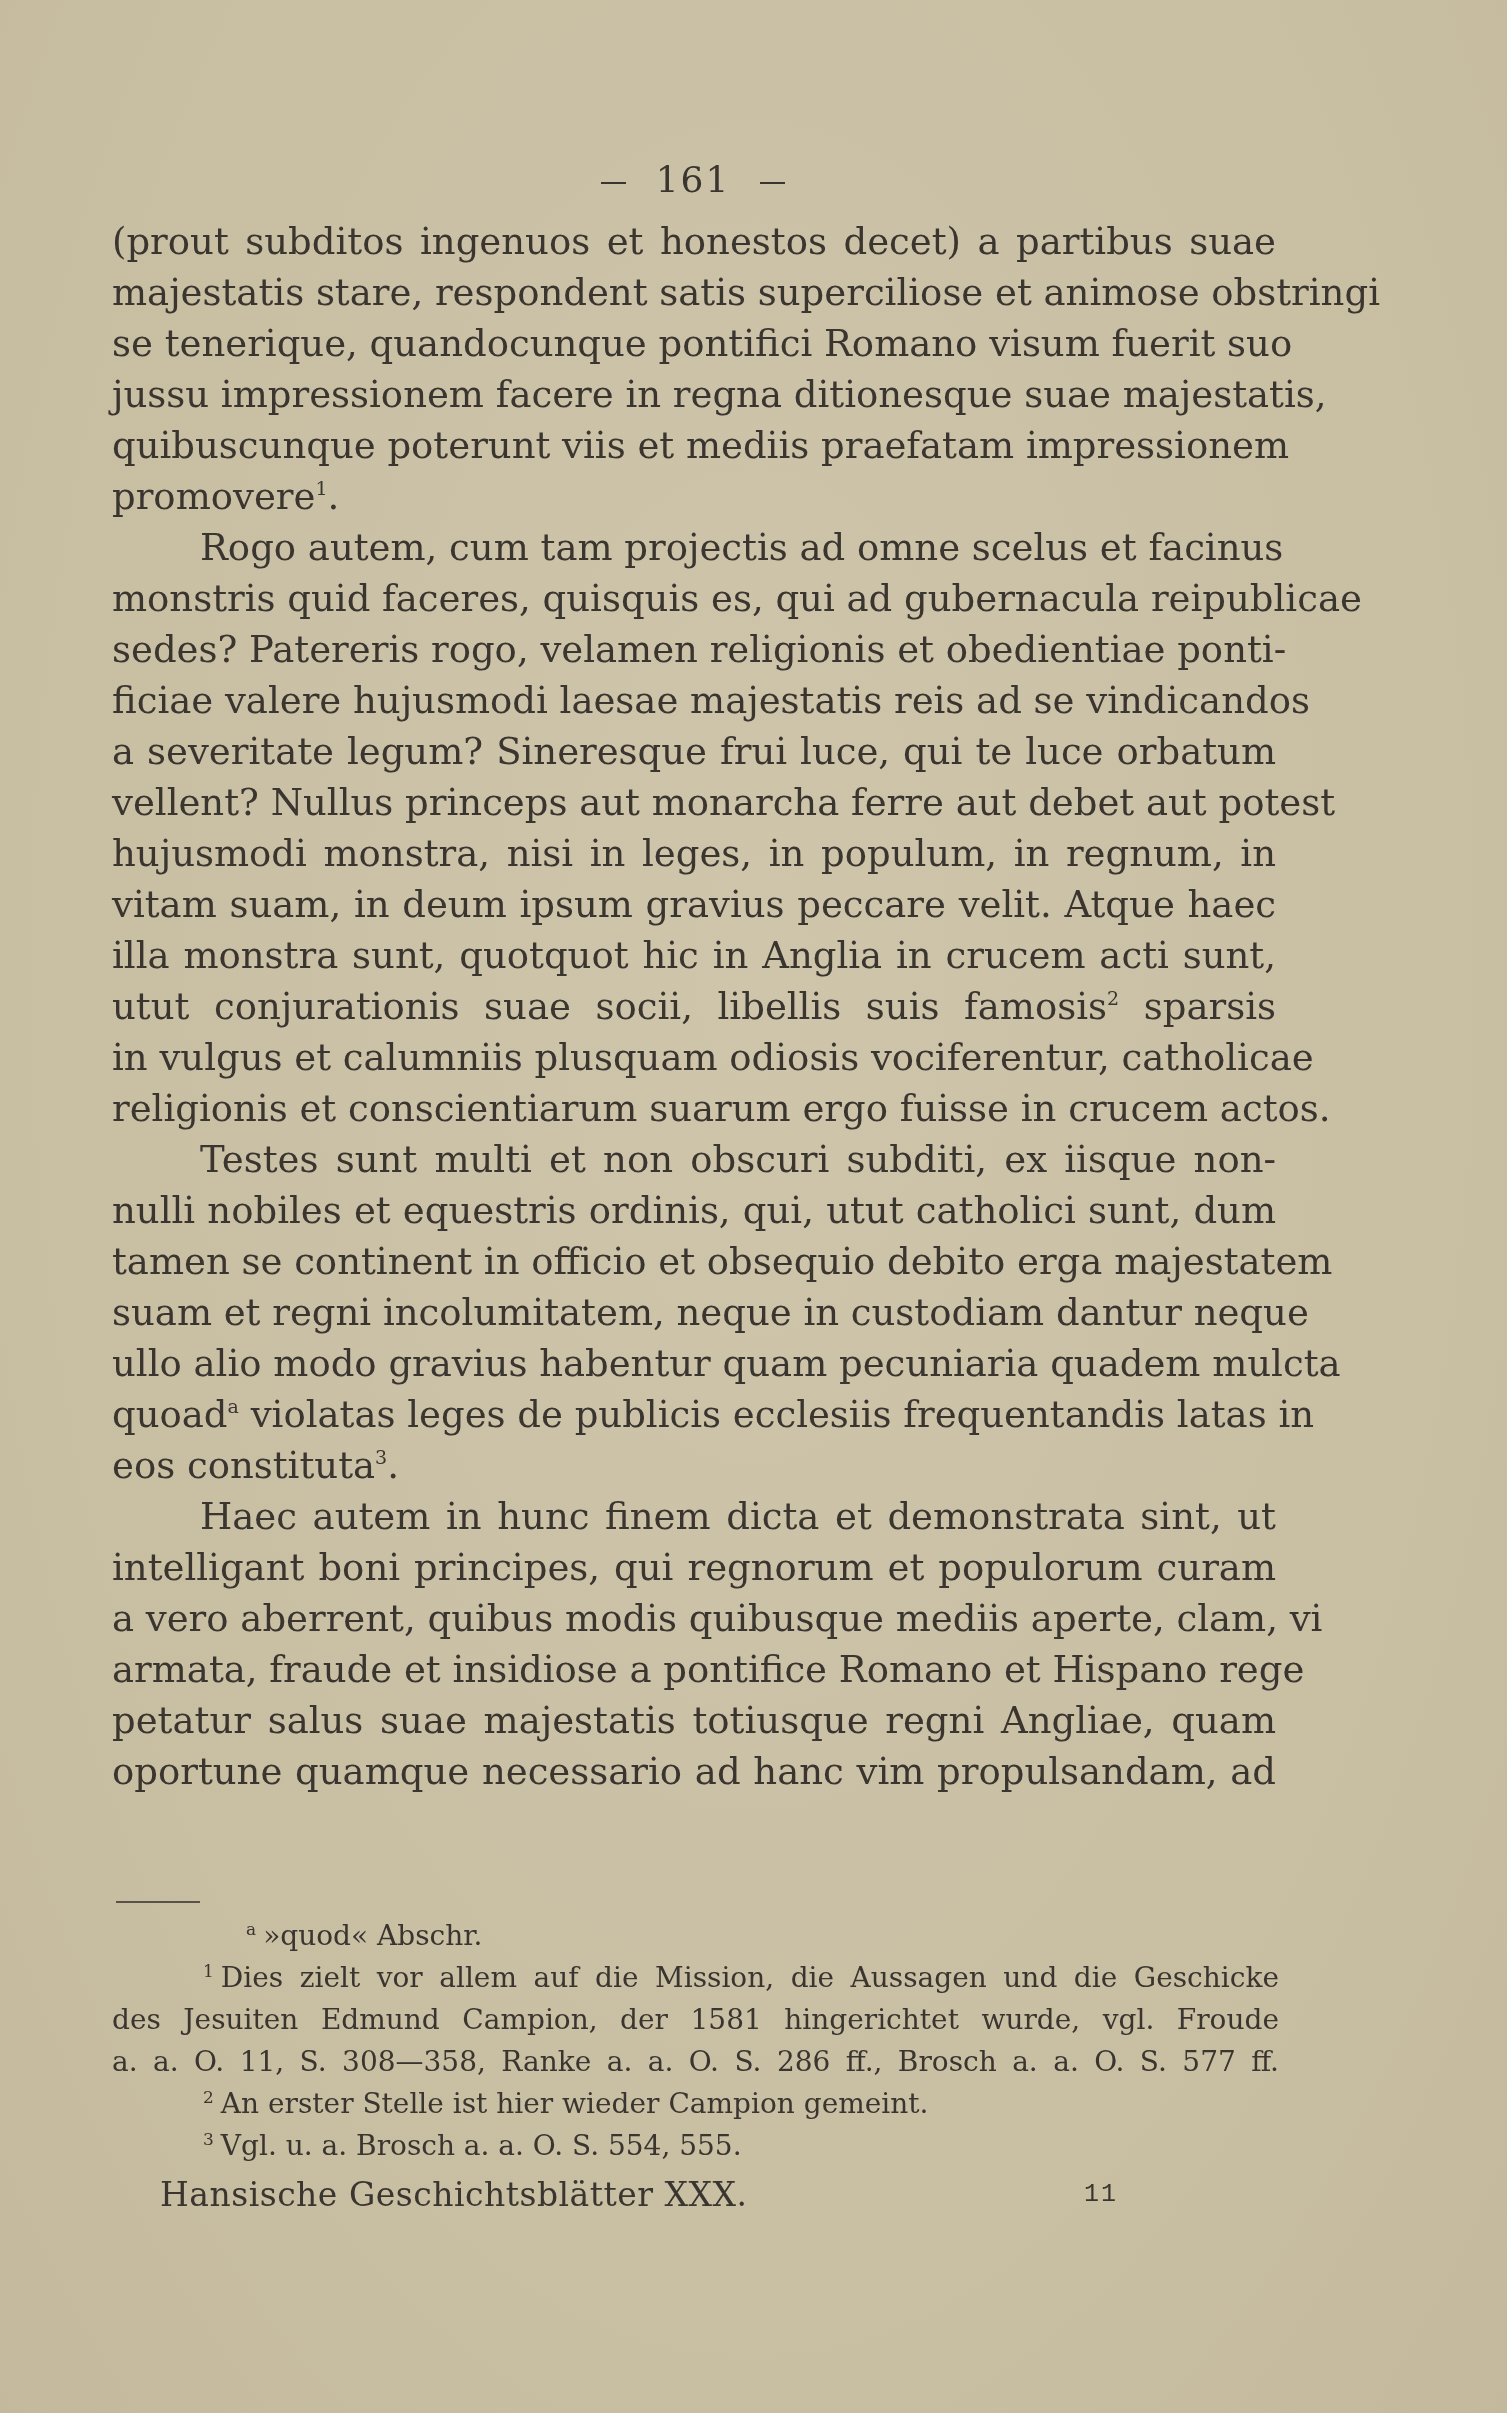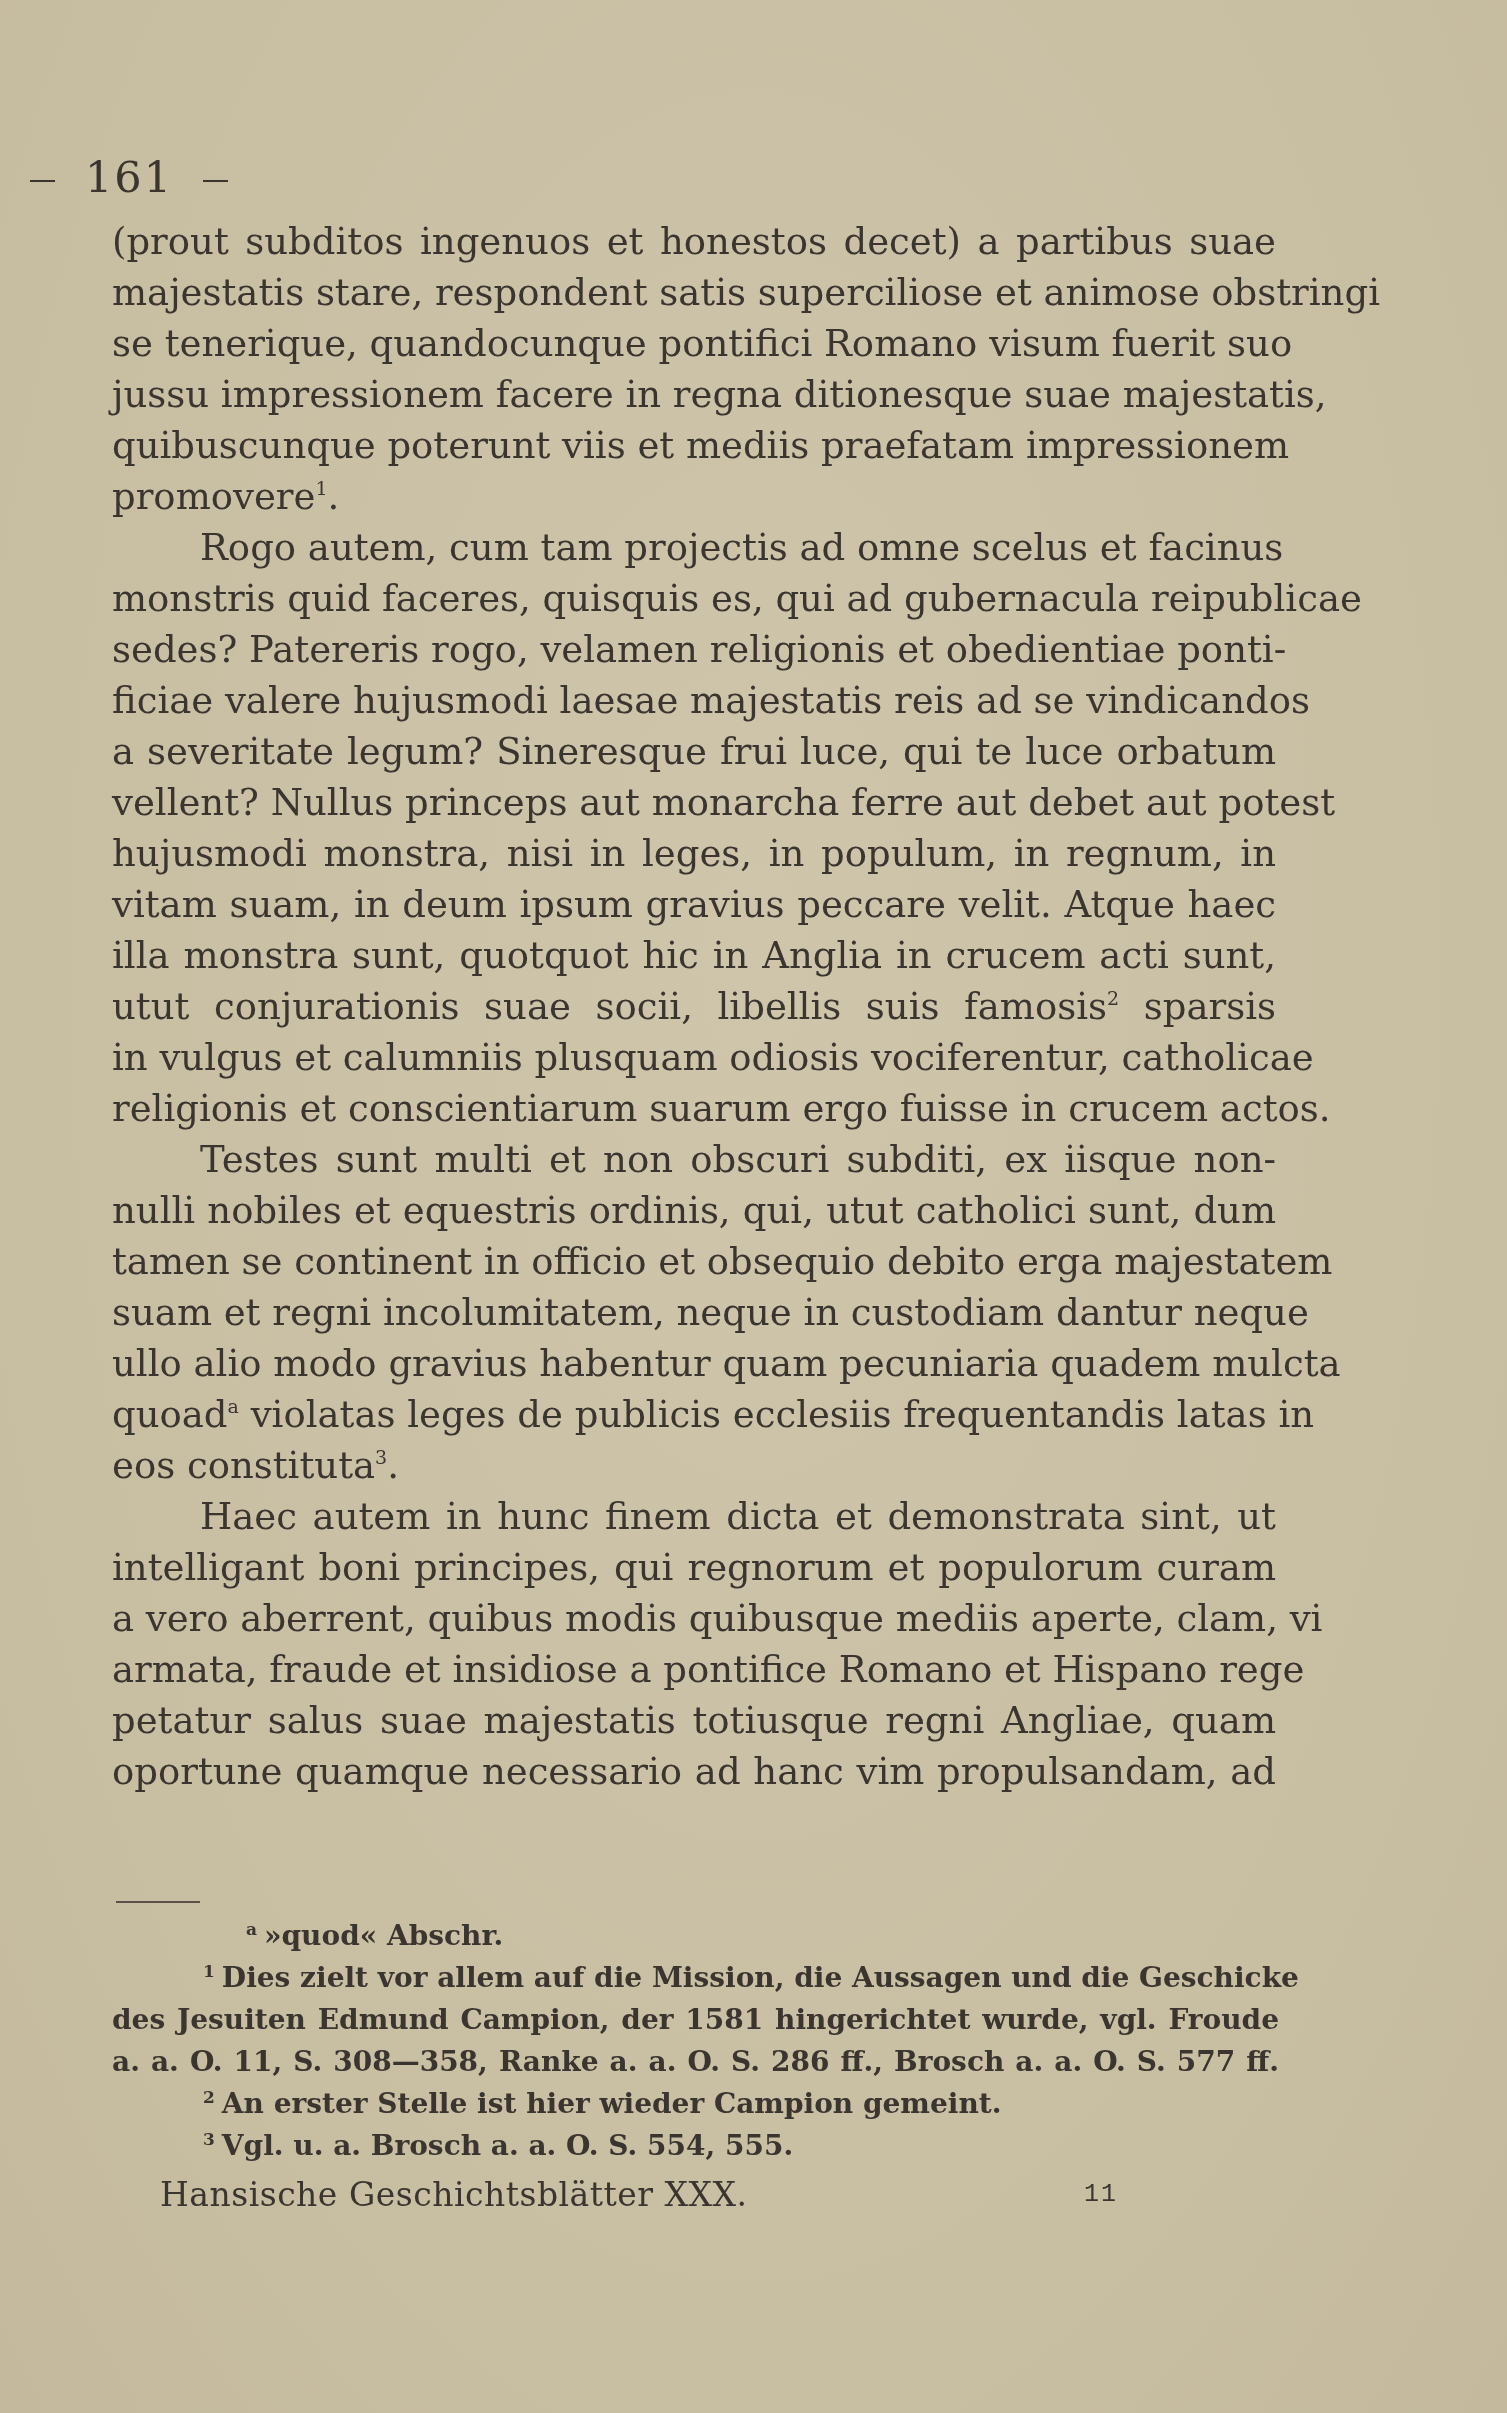--- a/index.html
+++ b/index.html
@@ -11,25 +11,25 @@
       height: 2413px;
       background: #cbc1a6;
       background-image: radial-gradient(ellipse at 50% 40%, #cec5ab 0%, #c8bea2 70%, #c4b99c 100%);
       position: relative;
       overflow: hidden;
       font-family: "DejaVu Serif", "Liberation Serif", serif;
       color: #3b3530;
     }
     .page-number {
       position: absolute;
-      top: 152px;
+      top: 159px;
       left: 0;
       width: 1386px;
-      text-align: left;
-      font-size: 43px;
+      text-align: center;
+      font-size: 36px;
       letter-spacing: 2px;
     }
     .page-number .dash {
       display: inline-block;
       width: 25px;
       height: 2.5px;
       background: #3b3530;
       vertical-align: middle;
       margin: 0 30px;
     }
@@ -67,21 +67,20 @@
       height: 1.5px;
       background: #5a524a;
     }
     .footnotes {
       position: absolute;
       left: 112px;
       top: 1915px;
       width: 1167px;
       font-size: 28px;
       line-height: 42px;
-      font-weight: bold;
     }
     .fn-line {
       display: block;
       white-space: nowrap;
       text-align: justify;
       text-align-last: justify;
       height: 42px;
     }
     .fn-line.last {
       text-align-last: left;

